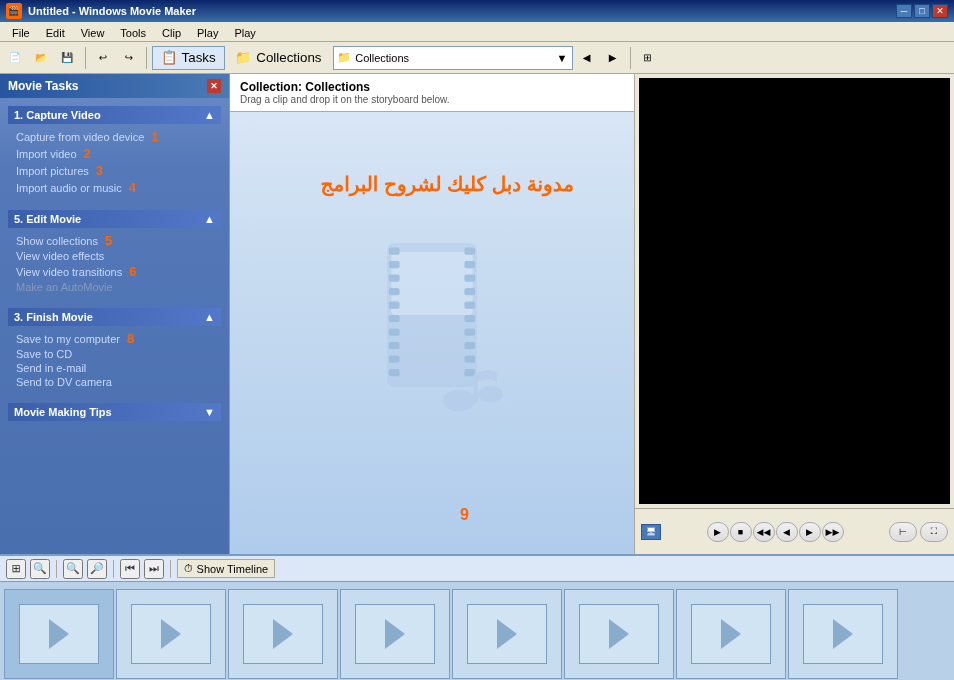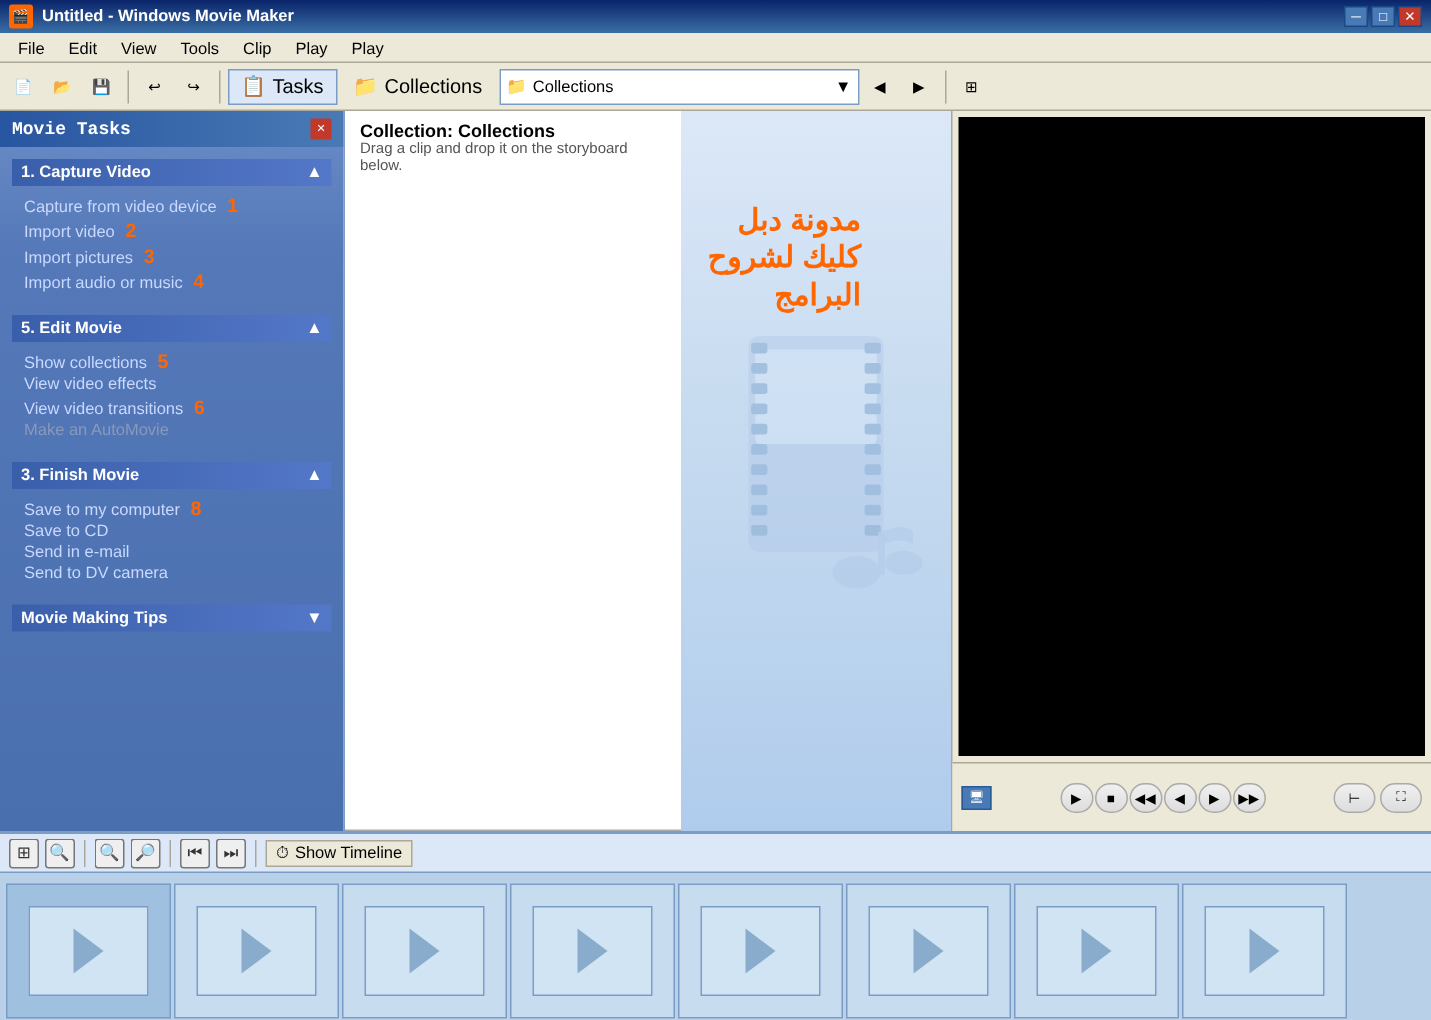--- a/index.html
+++ b/index.html
@@ -101,21 +101,20 @@
     }
     #tasks-header {
       background: linear-gradient(to right, #2855A0, #4a7ab5);
       color: white;
       padding: 5px 8px;
       display: flex;
       justify-content: space-between;
       align-items: center;
       font-weight: bold;
       font-size: 12px;
-      font-family: Liberation Mono, monospace;
     }
     .tasks-close-btn {
       cursor: pointer;
       background: #c0392b;
       color: white;
       width: 14px; height: 14px;
       display: flex; align-items: center; justify-content: center;
       font-size: 9px; border-radius: 1px;
     }
     .task-section {
@@ -143,21 +142,21 @@
       font-size: 11px;
       cursor: pointer;
     }
     .task-link.disabled { color: #8899bb; cursor: default; }
 
     
     #collection-area {
       flex: 1;
       background: linear-gradient(to bottom, #dce8f8 0%, #c8dcf0 40%, #b0ccec 100%);
       display: flex;
-      flex-direction: row;
+      flex-direction: column;
       position: relative;
       overflow: hidden;
     }
     #collection-header {
       padding: 6px 10px;
       background: white;
       border-bottom: 1px solid #aaa;
     }
     #collection-header .title { font-weight: bold; font-size: 12px; }
     #collection-header .subtitle { font-size: 10px; color: #555; }

